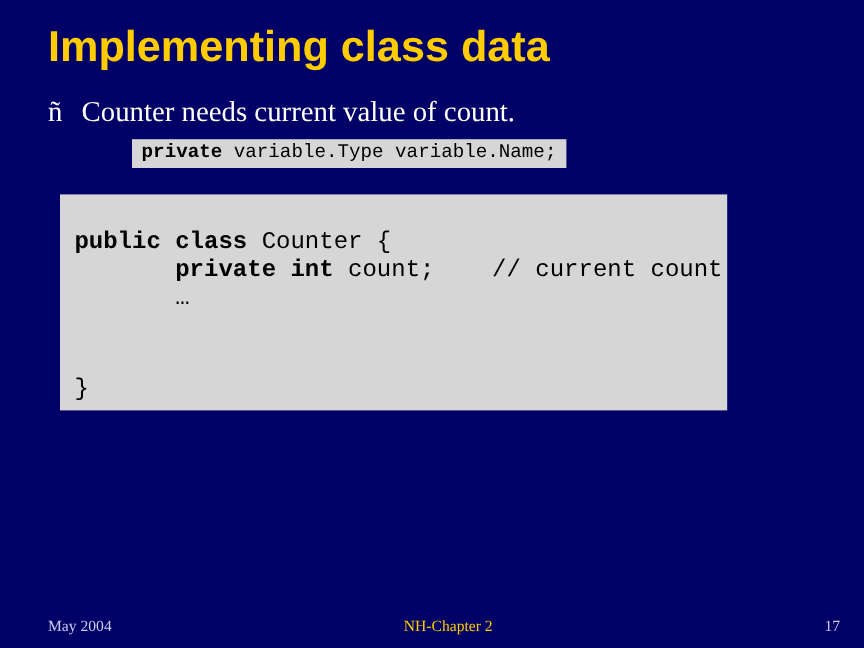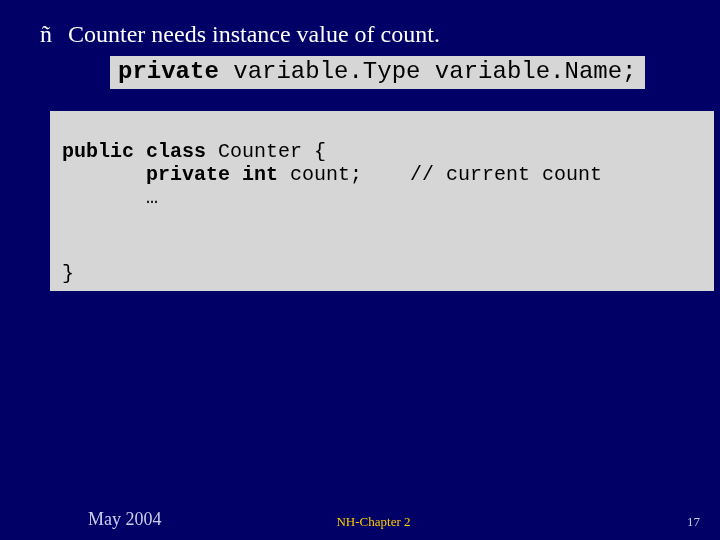--- a/index.html
+++ b/index.html
@@ -39,32 +39,32 @@
     display: inline-block;
     width: 22px;
   }
   .italic {
   }
   .codebox-small {
     margin: 6px 0 16px 70px;
     background: #d6d6d6;
     color: #000;
     font-family: "Courier New", monospace;
-    font-size: 24px;
+    font-size: 16px;
     padding: 2px 8px 4px 8px;
     width: fit-content;
   }
   .codebox-large {
     margin: 22px 0 0 10px;
     background: #d6d6d6;
     color: #000;
     font-family: "Courier New", monospace;
     font-size: 20px;
     padding: 6px 12px 8px 12px;
-    width: 664px;
+    width: 556px;
     height: 180px;
     box-sizing: border-box;
     position: relative;
     white-space: pre;
   }
   .codebox-large .close-brace {
     position: absolute;
     bottom: 6px;
     left: 12px;
   }
@@ -77,23 +77,22 @@
     left: 0;
     width: 720px;
     box-sizing: border-box;
     padding: 0 40px 0 40px;
     font-family: "Times New Roman", serif;
   }
   .footer-left {
     position: absolute;
     left: 40px;
     bottom: 0;
-    font-size: 18px;
+    font-size: 13px;
     color: #ccccee;
-    margin-left: 48px;
   }
   .footer-center {
     position: absolute;
     left: 0;
     right: 0;
     bottom: 0;
     text-align: center;
     font-size: 13px;
     color: #ffcc00;
     margin-left: 27px;
@@ -104,25 +103,26 @@
     bottom: 0;
     font-size: 13px;
     color: #ccccee;
   }
 </style>
 </head>
 <body>
 
 <div class="slide">
 
+  <h1 class="title">Implementing class data</h1>
 
   <div class="bullets">
     <div class="bullet">
       <span class="arrow">ñ</span>
-      <span class="italic">Counter</span><span> needs instance value of count.</span>
+      <span class="italic">Counter</span><span> needs current value of count.</span>
     </div>
   </div>
 
   <div class="codebox-small">
     <span class="kw">private</span><span> variable.Type variable.Name;</span>
   </div>
 
 
   <div class="codebox-large">
 <span class="kw">public class</span><span> Counter {</span>

